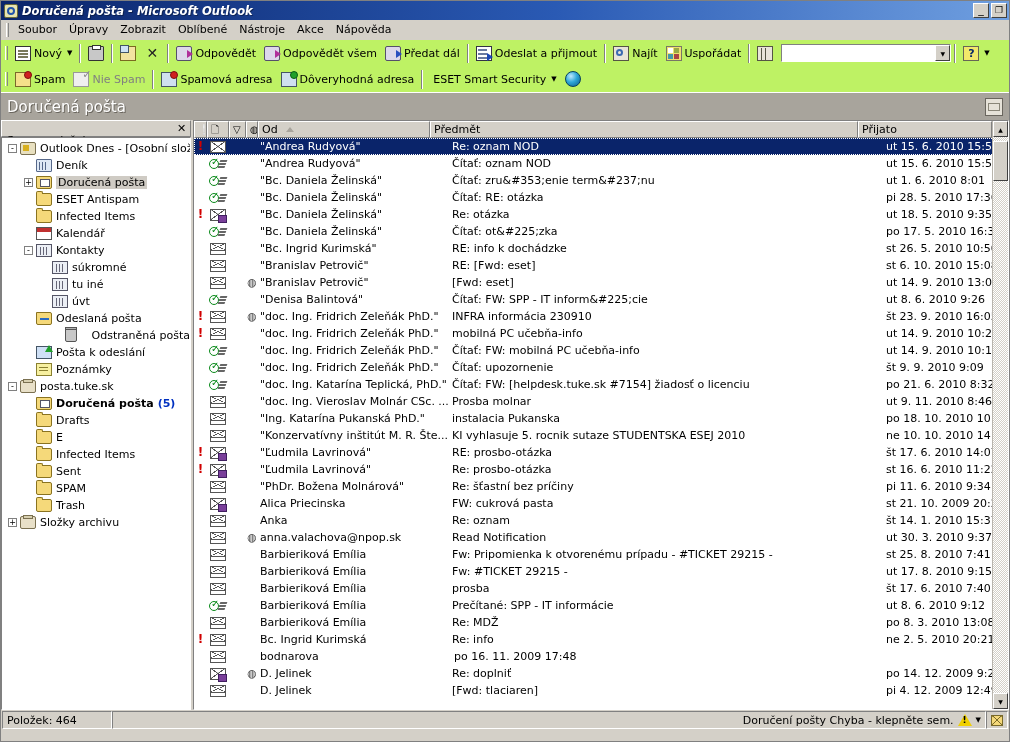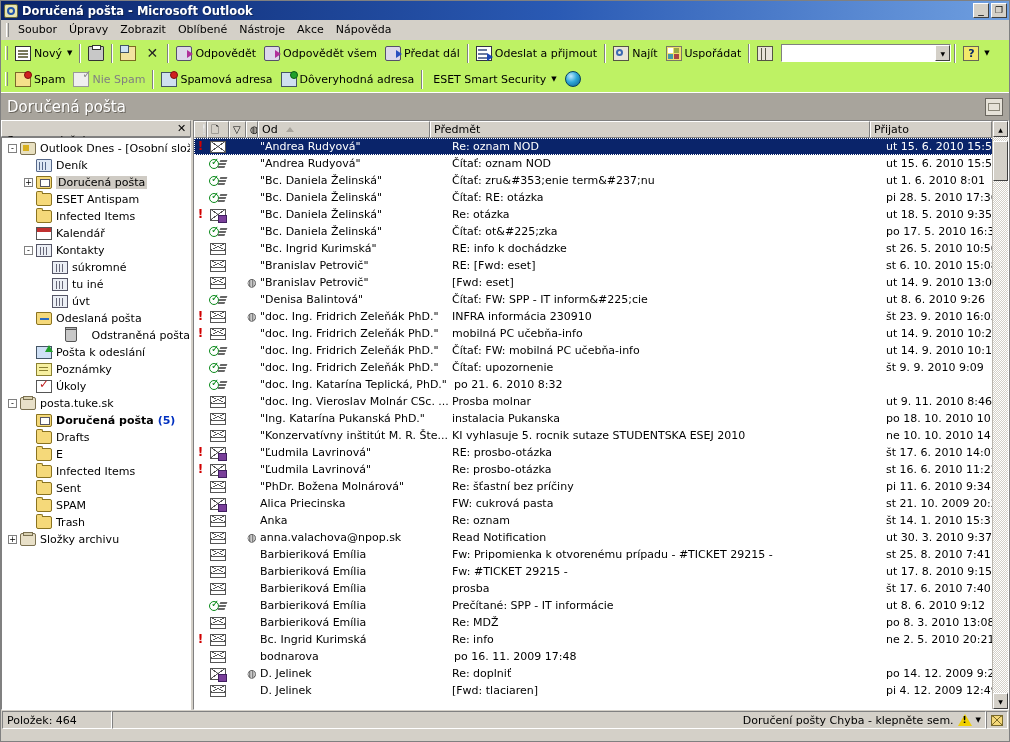--- a/index.html
+++ b/index.html
@@ -42,20 +42,21 @@
     content: "";
     position: absolute; left: 2px; top: 2px;
     width: 8px; height: 8px;
     border: 2px solid #2255aa; border-radius: 50%;
     box-sizing: border-box;
   }
   .titlebar .tb-title {
     color: #fff; font-weight: bold; font-size: 11.5px;
     white-space: nowrap; flex: 1 1 auto;
     text-shadow: 1px 1px 0 rgba(0,0,0,.35);
+    font-style: italic;
   }
   .tb-buttons { display: flex; gap: 2px; flex: 0 0 auto; }
   .tb-btn {
     width: 16px; height: 15px;
     background: #d4d0c8;
     border: 1px solid;
     border-color: #ffffff #404040 #404040 #ffffff;
     position: relative;
     box-sizing: border-box;
   }
@@ -833,25 +834,20 @@
           </div>
           <div class="tnode" style="padding-left: 22px;">
             <div class="expander empty"></div>
             <div class="ficon outbox"></div>
             <span class="lbl">Pošta k odeslání</span>
           </div>
           <div class="tnode" style="padding-left: 22px;">
             <div class="expander empty"></div>
             <div class="ficon notes"></div>
             <span class="lbl">Poznámky</span>
-          </div>
-          <div class="tnode" style="padding-left: 22px;">
-            <div class="expander empty"></div>
-            <div class="ficon tasks"></div>
-            <span class="lbl">Úkoly</span>
           </div>
           <div class="tnode" style="padding-left: 6px;">
             <div class="expander">-</div>
             <div class="ficon store"></div>
             <span class="lbl">posta.tuke.sk</span>
           </div>
           <div class="tnode" style="padding-left: 22px;">
             <div class="expander empty"></div>
             <div class="ficon inbox"></div>
             <span class="lbl bold">Doručená pošta</span>
@@ -909,21 +905,21 @@
         <div class="hcell" style="width:12px">
           <span class="hglyph">◍</span>
         </div>
         <div class="hcell" style="width:172px">
           <span>Od</span>
           <span class="sortarrow"></span>
         </div>
         <div class="hcell" style="flex:1 1 auto">
           <span>Předmět</span>
         </div>
-        <div class="hcell" style="width:122px">
+        <div class="hcell" style="width:134px">
           <span>Přijato</span>
         </div>
         <div class="hcell" style="width:16px"></div>
       </div>
       <div class="lrows" id="rows">
           <div class="mrow selected">
             <div class="c-imp"><span class="imp-mark">!</span></div>
             <div class="c-ico">
               <span class="mi unread"></span>
             </div>
@@ -1093,20 +1089,21 @@
           <div class="mrow">
             <div class="c-imp"></div>
             <div class="c-ico">
               <span class="mi receipt">
                 <i></i>
               </span>
             </div>
             <div class="c-flag"></div>
             <div class="c-att"></div>
             <div class="c-from">"doc. Ing. Katarína Teplická, PhD."</div>
+            <div class="c-subj">Čítať: FW: [helpdesk.tuke.sk #7154] žiadosť o licenciu</div>
             <div class="c-date">po 21. 6. 2010 8:32</div>
           </div>
           <div class="mrow">
             <div class="c-imp"></div>
             <div class="c-ico">
               <span class="mi read"></span>
             </div>
             <div class="c-flag"></div>
             <div class="c-att"></div>
             <div class="c-from">"doc. Ing. Vieroslav Molnár CSc. ...</div>

